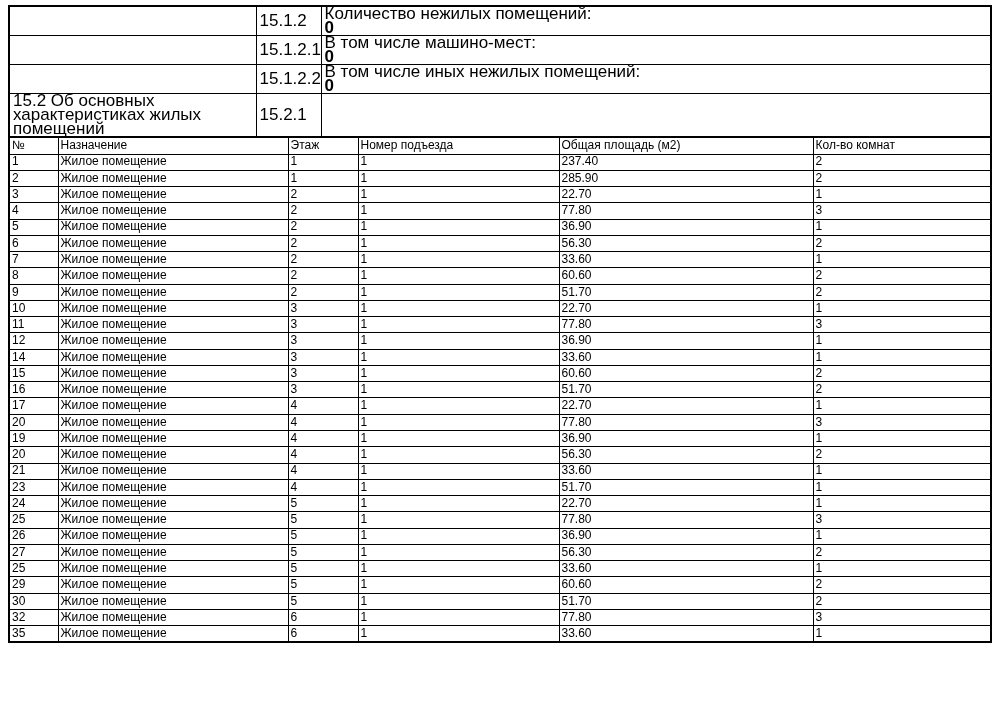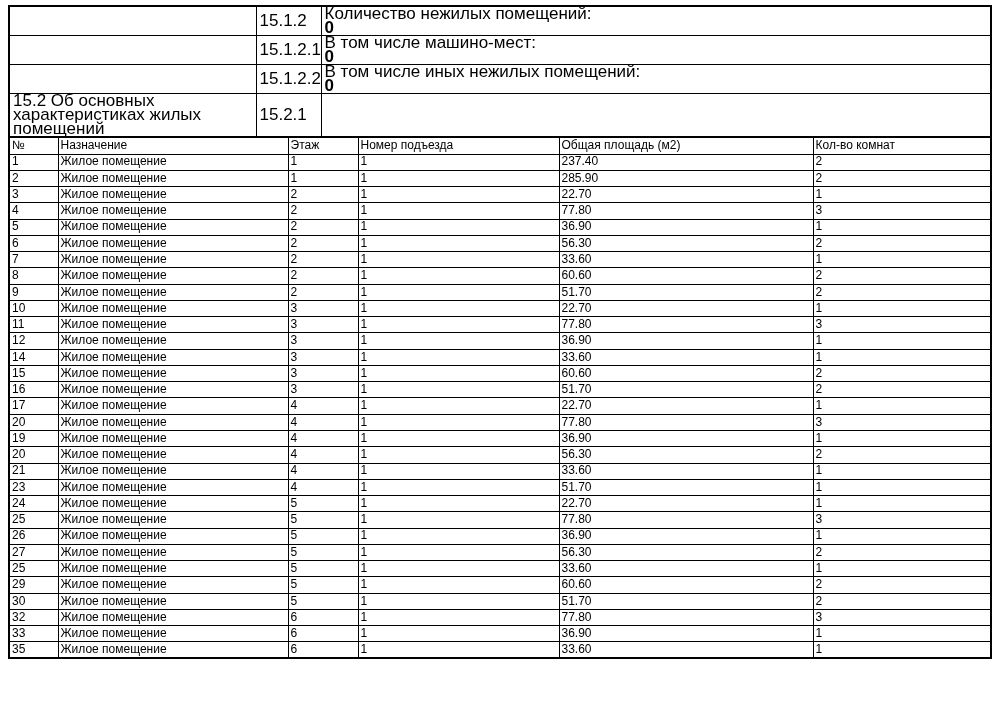--- a/index.html
+++ b/index.html
@@ -396,28 +396,20 @@
 
         <tr>
           <td>32</td>
           <td>Жилое помещение</td>
           <td>6</td>
           <td>1</td>
           <td>77.80</td>
           <td>3</td>
         </tr>
 
-        <tr>
-          <td>33</td>
-          <td>Жилое помещение</td>
-          <td>6</td>
-          <td>1</td>
-          <td>36.90</td>
-          <td>1</td>
-        </tr>
 
 
         <tr>
           <td>35</td>
           <td>Жилое помещение</td>
           <td>6</td>
           <td>1</td>
           <td>33.60</td>
           <td>1</td>
         </tr>

